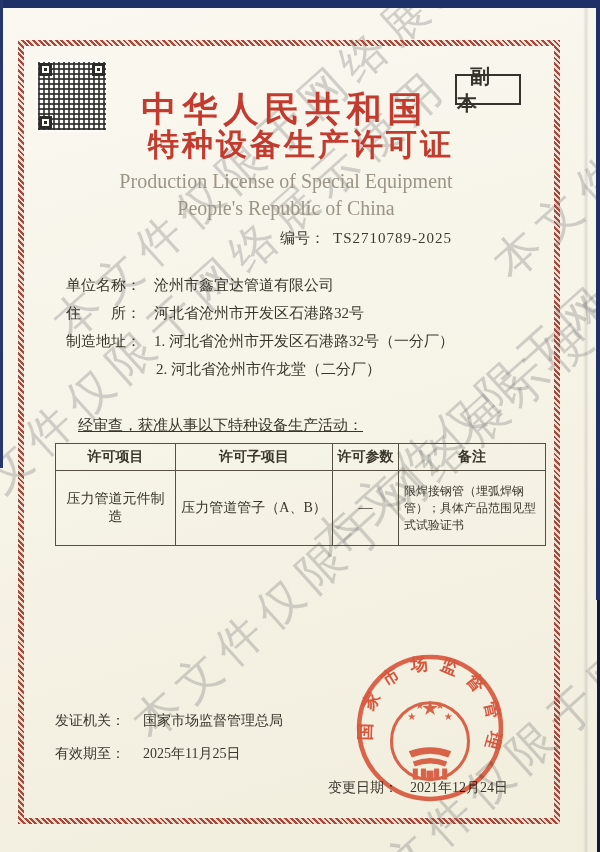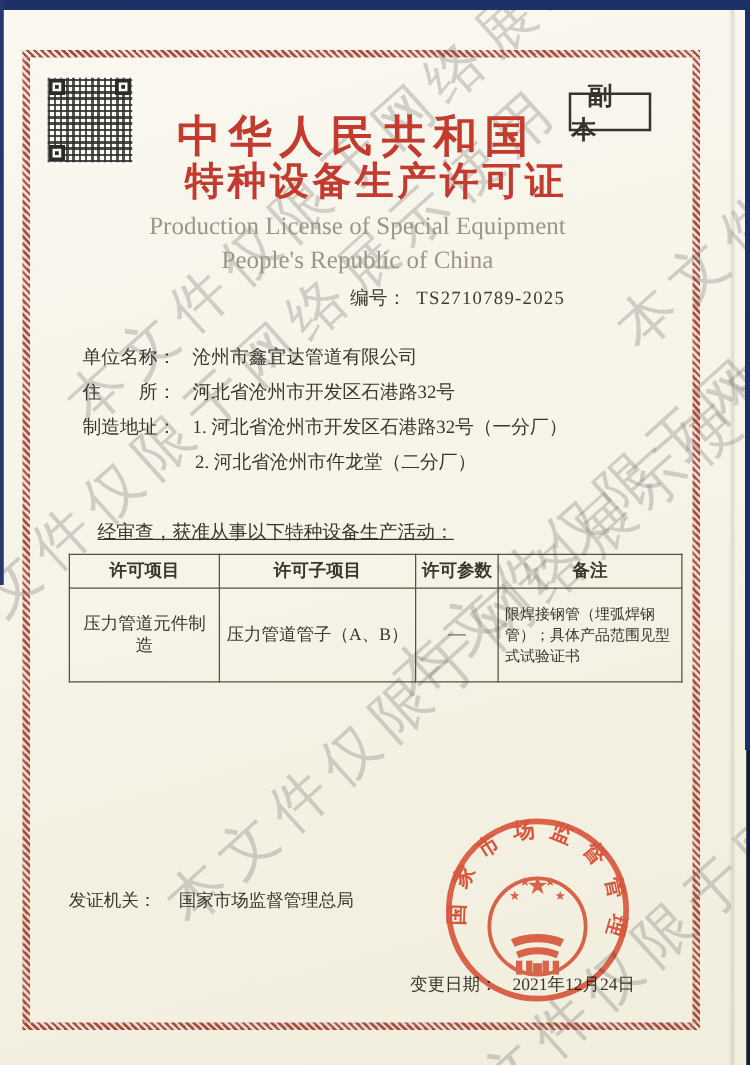--- a/index.html
+++ b/index.html
@@ -146,20 +146,23 @@
         <td>压力管道管子（A、B）</td>
         <td>—</td>
         <td class="remark">限焊接钢管（埋弧焊钢管）；具体产品范围见型式试验证书</td>
       </tr>
     </tbody>
   </table>
 
   <div class="f-line fa">
     <span class="lbl">发证机关：</span><span class="val">国家市场监督管理总局</span>
   </div>
+  <div class="f-line fv">
+    <span class="lbl">有效期至：</span><span class="val">2025年11月25日</span>
+  </div>
   <div class="f-line fc">
     <span class="lbl">变更日期：</span><span class="val">2021年12月24日</span>
   </div>
 
   <svg class="seal" viewBox="0 0 150 150">
     <circle cx="75" cy="75" r="70" fill="none" stroke="#df4a30" stroke-width="4.5" opacity="0.92"></circle>
     <path id="sealArc" d="M 19.8 92.9 A 58 58 0 1 1 130.2 92.9" fill="none"></path>
     <text font-size="17" font-weight="bold" fill="#df4a30" letter-spacing="11">
       <textPath href="#sealArc" startOffset="6">国家市场监督管理总局</textPath>
     </text>

